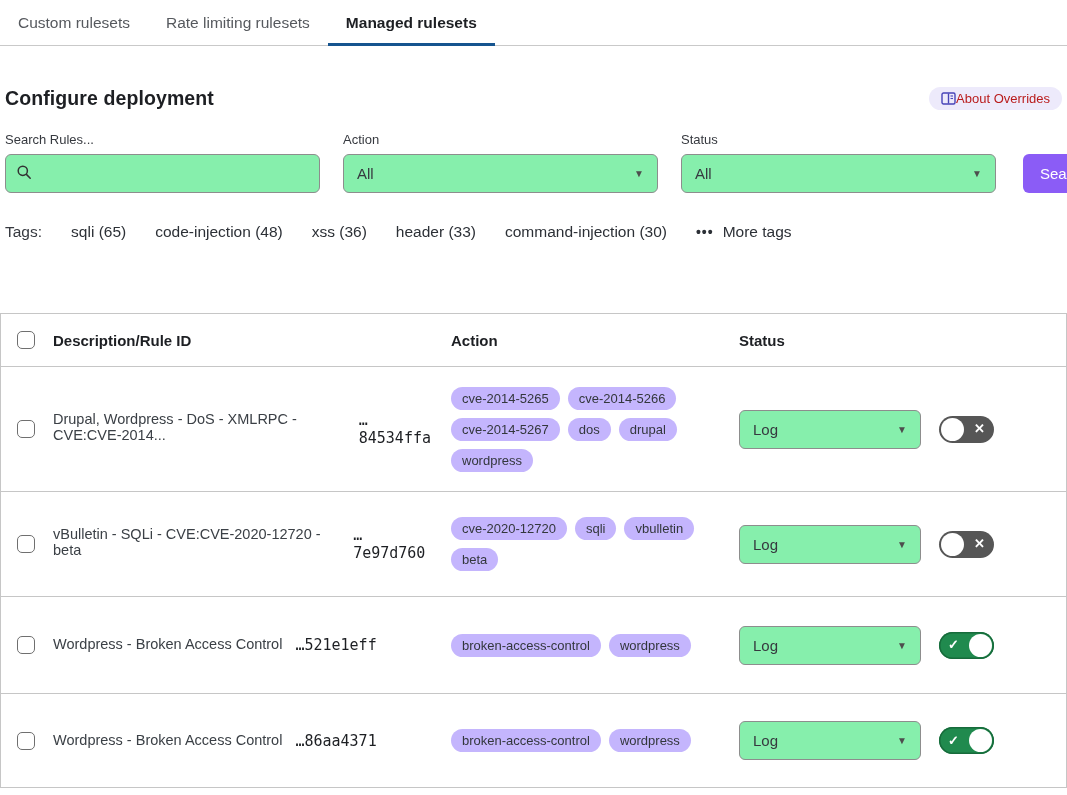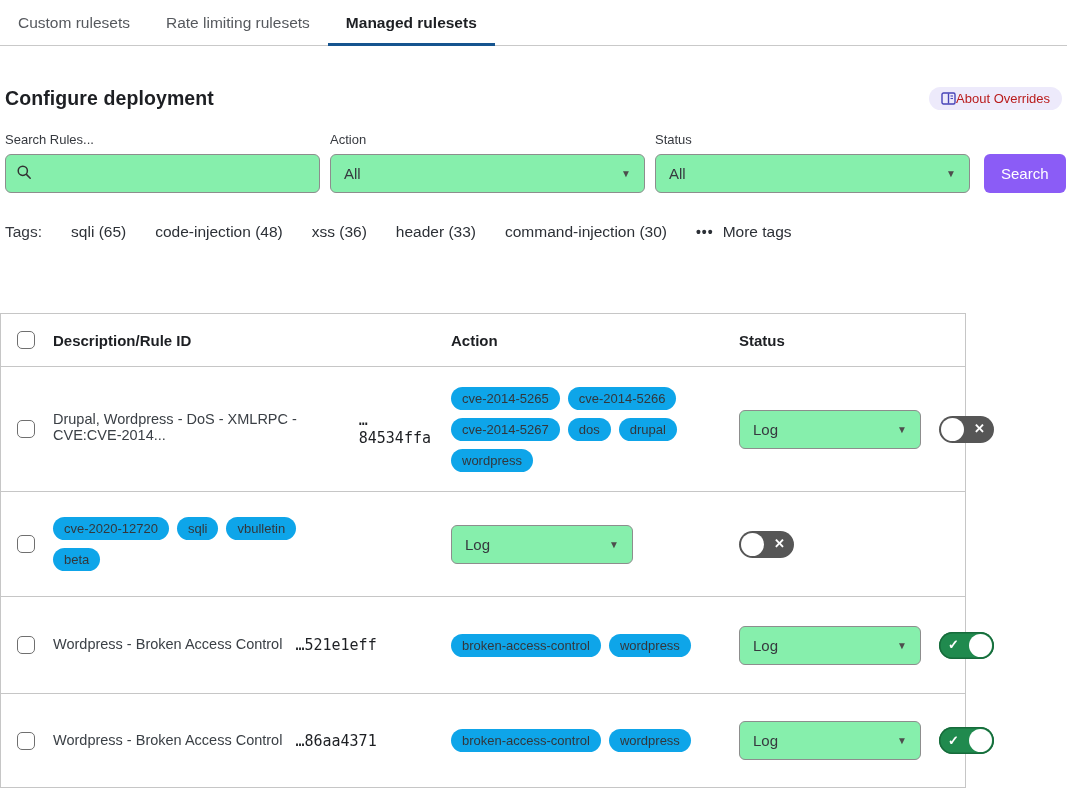--- a/index.html
+++ b/index.html
@@ -12,49 +12,49 @@
   .tab.active { color: #1d1f23; font-weight: 700; }
   .tab.active::after { content: ""; position: absolute; left: 0; right: 0; bottom: -1px; height: 3px; background: #16548f; }
 
   
   .heading-row { display: flex; align-items: center; padding: 41px 5px 0 5px; gap: 22px; justify-content: space-between; }
   .page-title { font-size: 19.5px; font-weight: 700; color: #1d1f23; letter-spacing: .1px; }
   .about-badge { display: inline-flex; align-items: center; background: #edeafb; color: #b91c1c; font-size: 13px; padding: 4px 12px; border-radius: 12px; cursor: pointer; }
   .about-badge svg { display: block; }
 
   
-  .filters { display: flex; align-items: flex-end; gap: 10px; padding: 22px 4px 0 5px; }
+  .filters { display: flex; align-items: flex-end; gap: 23px; padding: 22px 4px 0 5px; }
   .field-group { display: flex; flex-direction: column; gap: 7px; }
   .field-label { font-size: 13px; color: #36393f; }
   .control { height: 39px; border: 1px solid #8d8d8d; border-radius: 6px; background: #86efac; display: flex; align-items: center; }
   .search-box { width: 315px; padding: 0 10px; gap: 8px; }
   .search-box input { border: none; outline: none; flex: 1; font-size: 15px; font-family: "Liberation Sans", sans-serif; color: #36393f; background: transparent; }
   .select { width: 315px; padding: 0 13px; justify-content: space-between; font-size: 15px; color: #36393f; cursor: pointer; }
   .caret { font-size: 10px; color: #4d4d4d; }
   .search-btn { height: 39px; padding: 0 17px; margin-left: 4px; background: #8b5cf6; color: #fff; border: none; border-radius: 6px; font-size: 15px; font-family: "Liberation Sans", sans-serif; cursor: pointer; }
 
   
   .tagsbar { display: flex; align-items: center; gap: 29px; padding: 30px 15px 0 5px; font-size: 15.5px; color: #2c3036; }
   .tagsbar .tags-label { color: #36393f; }
   .tag-link { cursor: pointer; }
   .more-tags { display: flex; align-items: center; gap: 9px; cursor: pointer; }
   .dots-icon { letter-spacing: 1px; font-weight: 700; font-size: 14px; color: #2c3036; }
 
   
-  .table { margin-top: 72px; border: 1px solid #c6c6c6; border-bottom: none; width: 966px; }
+  .table { margin-top: 72px; border: 1px solid #c6c6c6; border-bottom: none; width: 1067px; }
   .trow { display: grid; grid-template-columns: 52px 398px 288px 200px 1fr; align-items: center; border-bottom: 1px solid #c6c6c6; }
   .thead { height: 53px; }
   .thead .col-label { font-size: 15px; font-weight: 700; color: #1d1f23; }
   .cell-check { padding-left: 16px; }
   .checkbox { width: 18px; height: 18px; border: 1.5px solid #6f6f6f; border-radius: 5px; background: #fff; cursor: pointer; }
   .desc-cell { display: flex; gap: 13px; padding-right: 20px; }
   .desc-title { font-size: 14.5px; color: #3b4046; }
   .rule-id { font-family: "DejaVu Sans Mono", monospace; font-size: 15px; color: #1d1f23; }
   .pill-wrap { display: flex; flex-wrap: wrap; gap: 8px; max-width: 252px; align-items: center; }
-  .pill { background: #0ea5e9; color: #33373c; font-size: 13px; padding: 4px 11px; border-radius: 12px; white-space: nowrap; }
+  .pill { background: #c4b5fd; color: #33373c; font-size: 13px; padding: 4px 11px; border-radius: 12px; white-space: nowrap; }
   .row-select { width: 182px; height: 39px; }
   .r1 { min-height: 125px; } .r2 { min-height: 105px; } .r3 { min-height: 97px; } .r4 { min-height: 94px; }
 
   
   .toggle { position: relative; width: 55px; height: 27px; border-radius: 14px; cursor: pointer; }
   .toggle .knob { position: absolute; top: 2px; width: 23px; height: 23px; border-radius: 50%; background: #fff; }
   .toggle .mark { position: absolute; top: 50%; transform: translateY(-52%); color: #fff; font-size: 13px; font-weight: 700; line-height: 1; }
   .toggle.off { background: #565656; }
   .toggle.off .knob { left: 2px; }
   .toggle.off .mark-x { right: 9px; }
@@ -168,20 +168,24 @@
         <span class="mark mark-x">✕</span>
 
       </div>
     </div>
   </div>
 
   <div class="trow r2">
     <div class="cell-check">
         <div class="checkbox"></div>
       </div>
+    <div class="desc-cell">
+      <div class="desc-title">vBulletin - SQLi - CVE:CVE-2020-12720 - beta</div>
+      <div class="rule-id">…7e97d760</div>
+    </div>
     <div class="pill-wrap">
       <span class="pill">cve-2020-12720</span>
       <span class="pill">sqli</span>
       <span class="pill">vbulletin</span>
       <span class="pill">beta</span>
     </div>
     <div>
       <div class="control select row-select">
         <span>Log</span>
         <span class="caret">▼</span>

